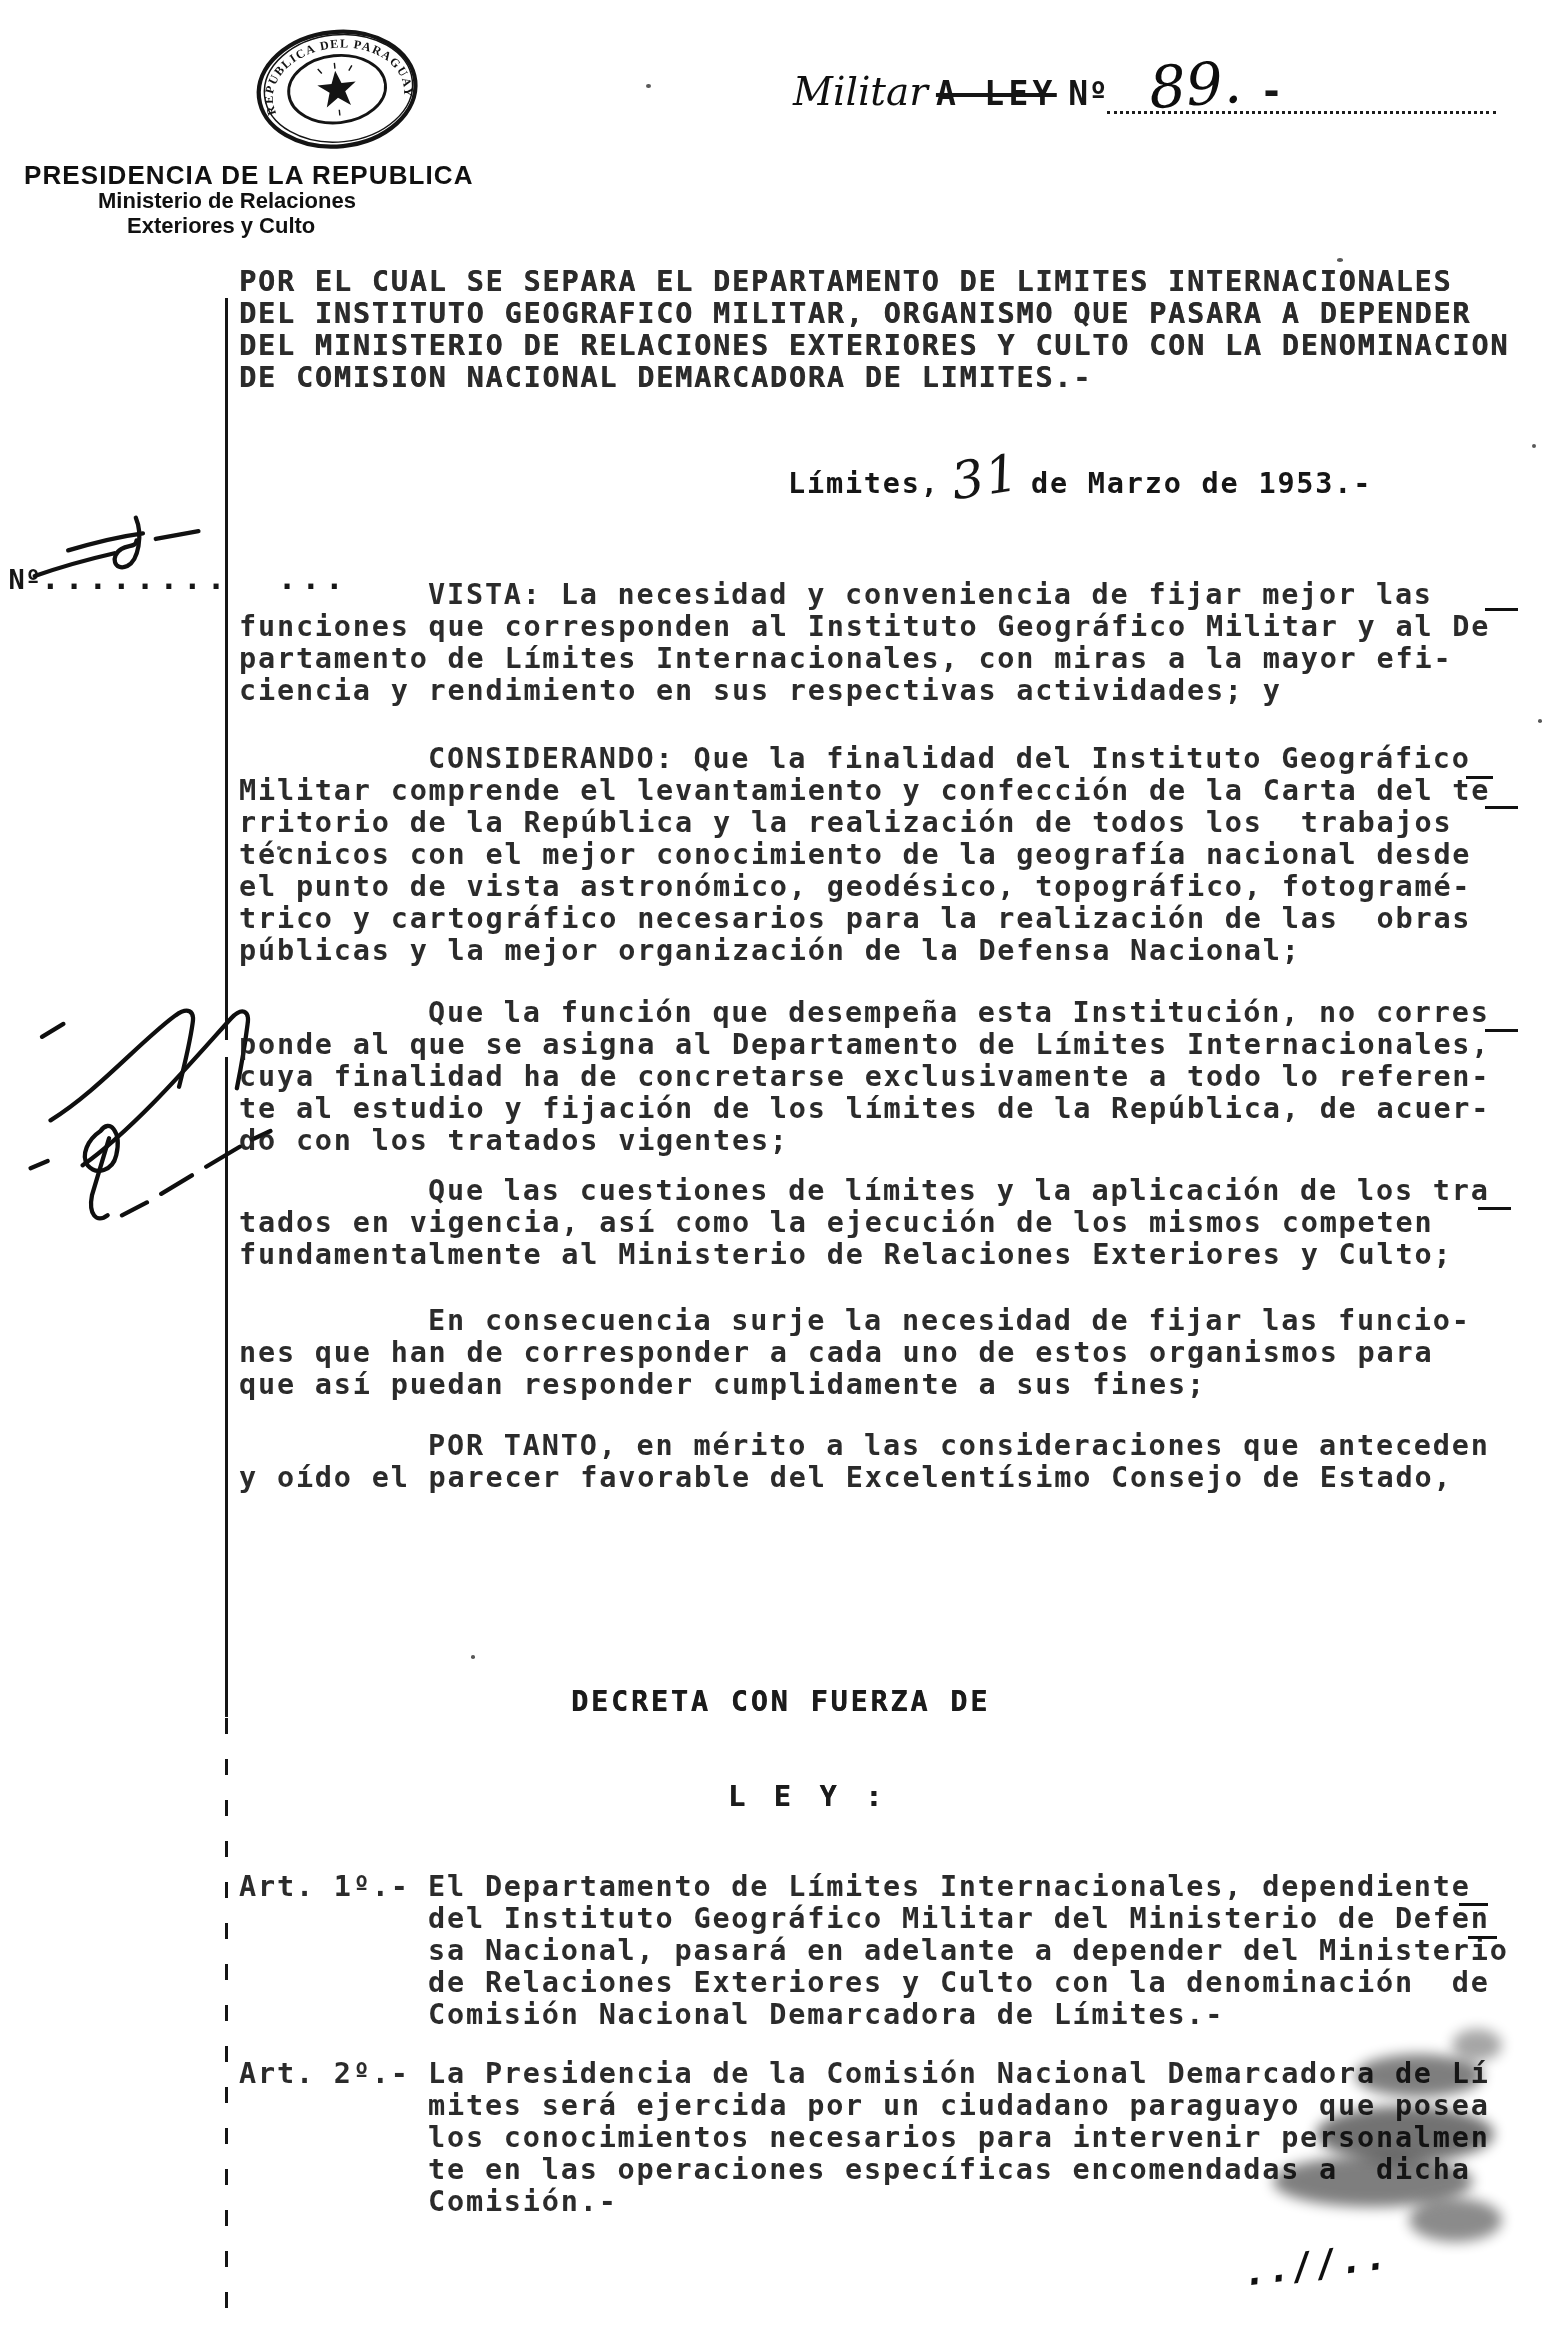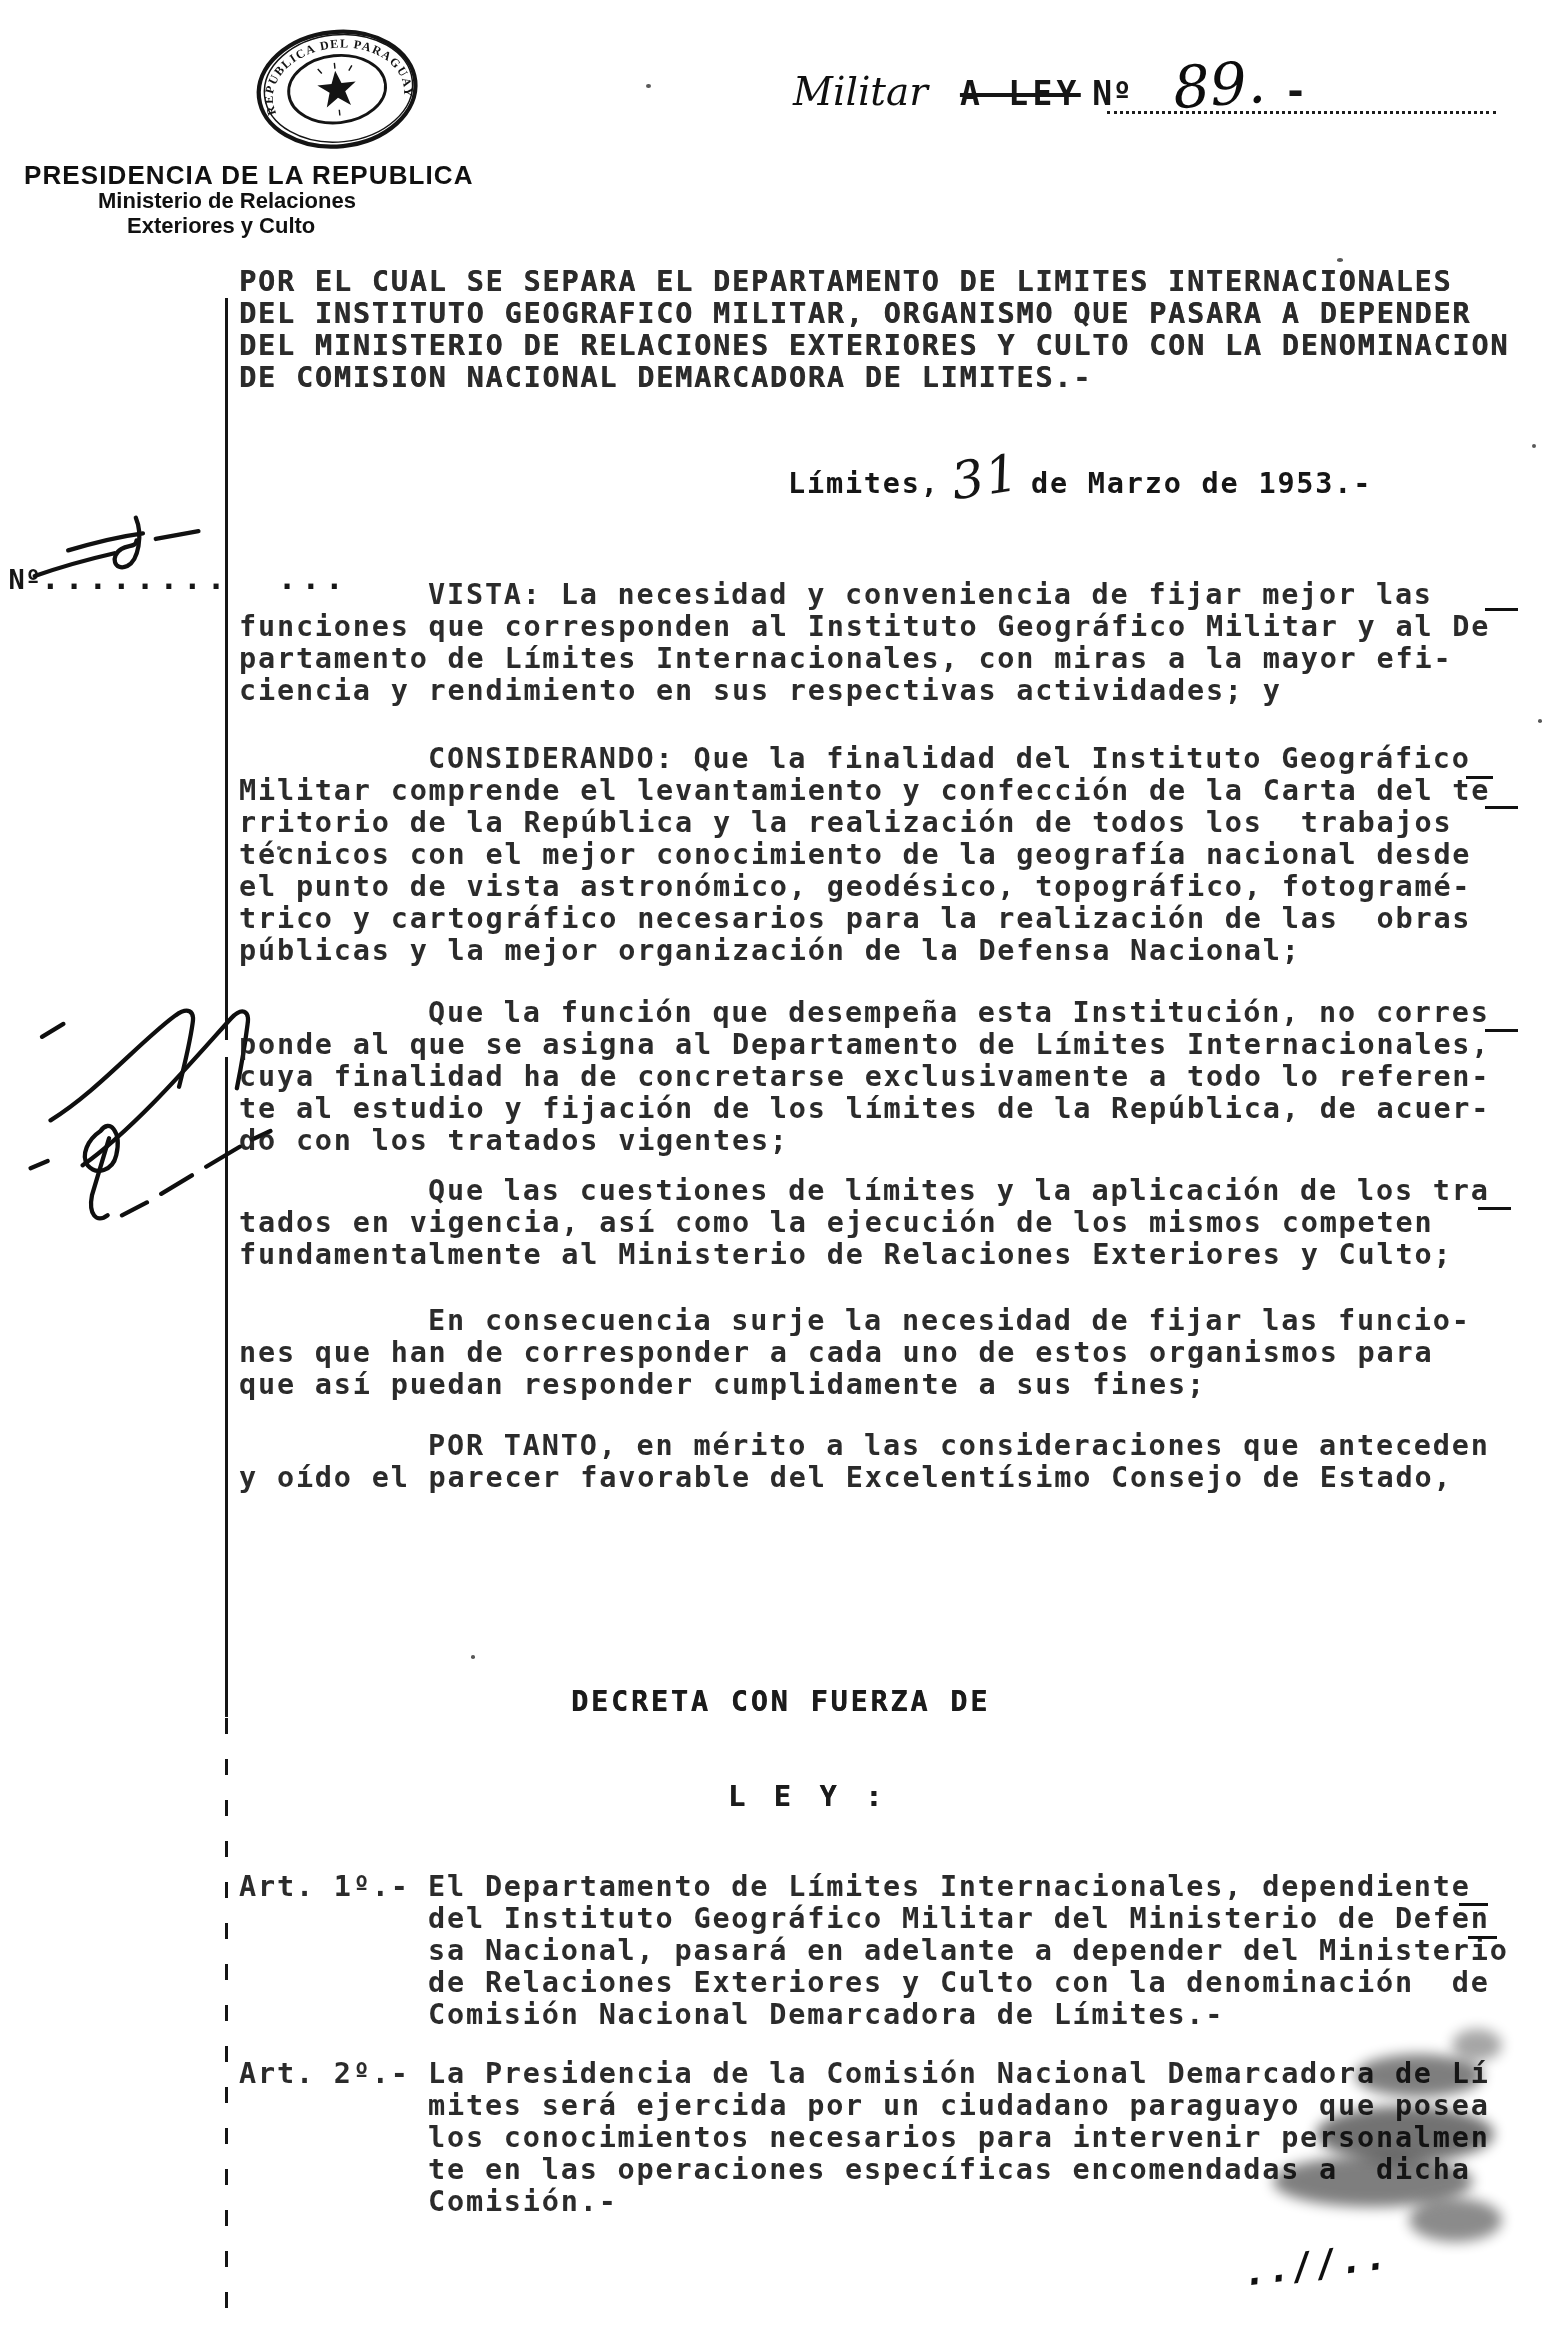--- a/index.html
+++ b/index.html
@@ -10,21 +10,21 @@
         font:bold 28.5px/32px "DejaVu Sans Mono",monospace;letter-spacing:1.8px;color:#1b1b1b;}
   .first{padding-left:189px;}
   .para{position:absolute;left:239px;width:1327px;opacity:.93;}
   .rough{text-shadow:0.4px 0.4px 0 #2a2a2a;}
   .faded{opacity:.72;filter:blur(0.3px);}
   
   .lh{position:absolute;font-family:"Liberation Sans",sans-serif;font-weight:bold;color:#111;}
   
   .decree-row{position:absolute;left:793px;top:56px;display:flex;align-items:baseline;white-space:pre;}
   .script{font:italic 400 39px/43px "DejaVu Serif",serif;color:#101010;}
-  .struck{font:bold 33px/37px "DejaVu Sans Mono",monospace;letter-spacing:4.3px;margin-left:32px;
+  .struck{font:bold 33px/37px "DejaVu Sans Mono",monospace;letter-spacing:4.3px;margin-left:8px;
           text-decoration:line-through;text-decoration-thickness:4.3px;}
   .no-label{font:bold 33px/37px "DejaVu Sans Mono",monospace;margin-left:11.4px;}
   .hand{font:italic 400 58px/58px "DejaVu Serif",serif;color:#0d0d0d;display:inline-block;
         transform:rotate(-4deg);margin-left:41px;}
   .tail-dash{font:bold 39px/39px "DejaVu Sans Mono",monospace;margin-left:18.5px;}
   .dotted-rule{position:absolute;left:1107px;top:107px;width:389px;height:4.3px;
                border-bottom:3.6px dotted #1d1d1d;}
   
   .dateline{position:absolute;left:788px;top:454px;white-space:pre;
             font:bold 28.5px/37px "DejaVu Sans Mono",monospace;letter-spacing:1.8px;}

